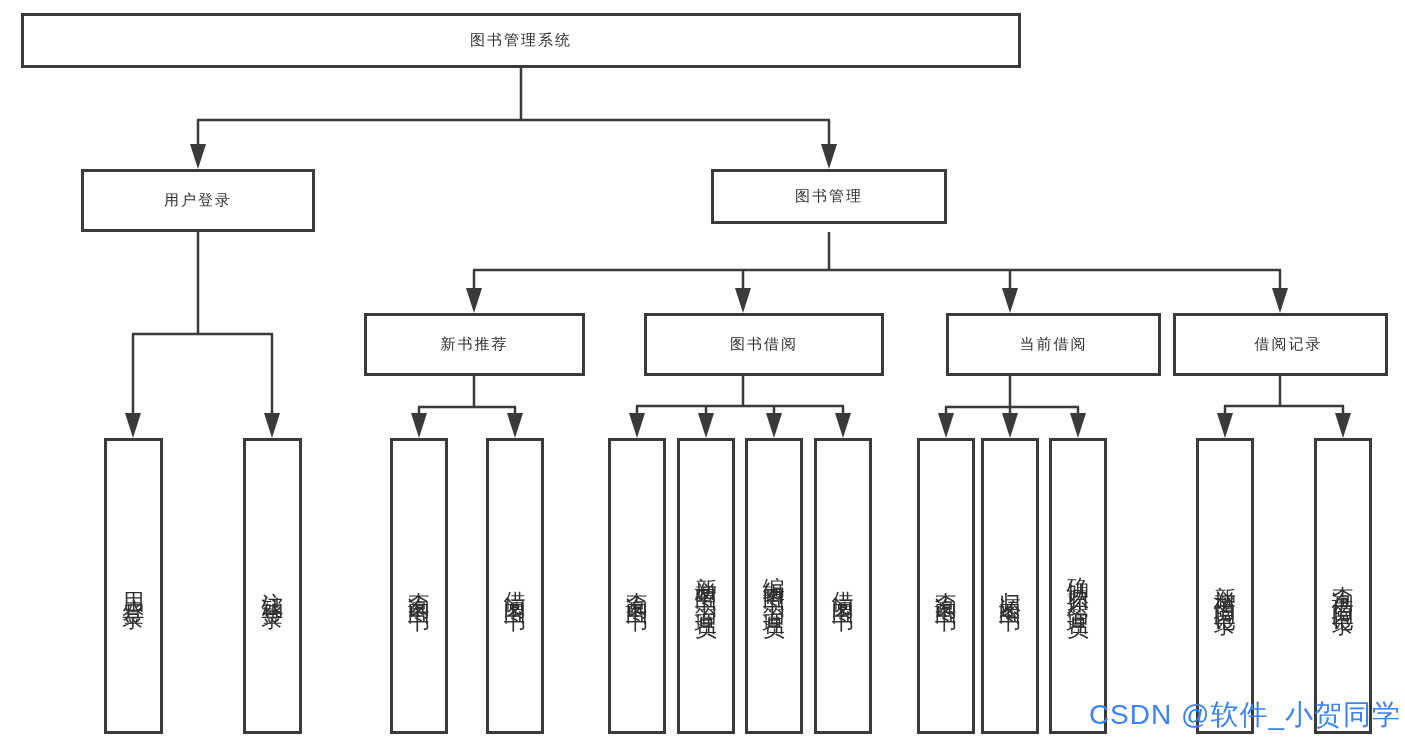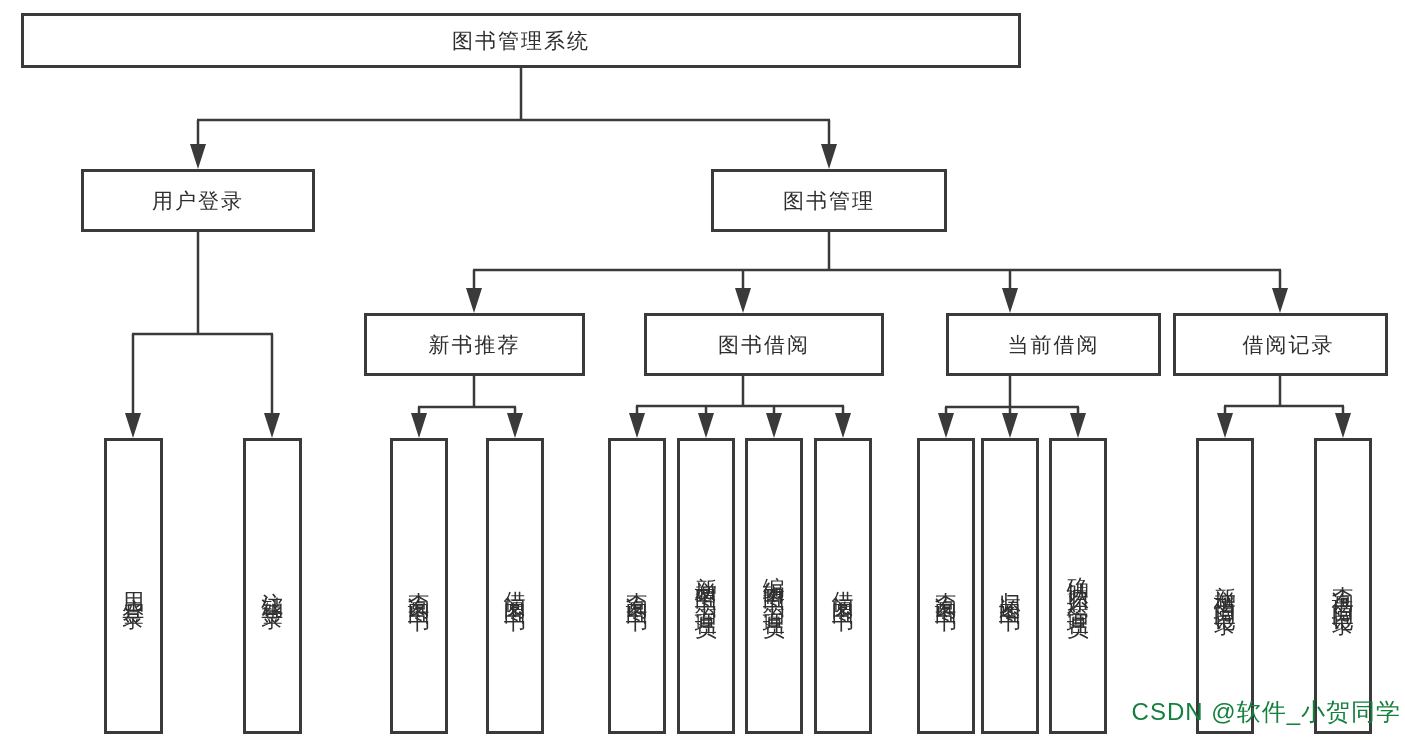--- a/index.html
+++ b/index.html
@@ -7,28 +7,28 @@
   #stage {
     position:relative; width:1405px; height:747px; overflow:hidden;
     background:#ffffff; font-family:"Liberation Sans", sans-serif;
   }
   #connectors { position:absolute; left:0; top:0; }
   .box {
     position:absolute; background:#ffffff; border:3px solid #3a3a3a;
     display:flex; align-items:center; justify-content:center;
     color:#2f2f2f;
   }
-  .hbox { font-size:21px; letter-spacing:2px; white-space:nowrap; }
+  .hbox { font-size:15px; letter-spacing:2px; white-space:nowrap; }
   .vbox {
     writing-mode:vertical-rl; text-orientation:mixed;
     font-size:22px; letter-spacing:6px; line-height:1.15;
   }
   #watermark {
     position:absolute; top:696px; right:4px;
-    font-size:24px; color:#15803d; letter-spacing:1px; white-space:nowrap;
+    font-size:28px; color:#3b82f6; letter-spacing:1px; white-space:nowrap;
   }
 </style>
 </head>
 <body>
 
 <div id="stage">
 
   <svg id="connectors" width="1405" height="747" viewBox="0 0 1405 747">
     <path fill="none" stroke="#3a3a3a" stroke-width="2.5" d="M521 68 V120 M197 120 H830 M198 120 V150 M829 120 V150
              M198 232 V334 M132 334 H273 M133 334 V419 M272 334 V419
@@ -45,21 +45,21 @@
              M629 413 H645 L637 438 Z  M698 413 H714 L706 438 Z
              M766 413 H782 L774 438 Z  M835 413 H851 L843 438 Z
              M938 413 H954 L946 438 Z  M1002 413 H1018 L1010 438 Z
              M1070 413 H1086 L1078 438 Z
              M1217 413 H1233 L1225 438 Z  M1335 413 H1351 L1343 438 Z"></path>
   </svg>
 
   <div class="box hbox" style="left:21px; top:13px; width:1000px; height:55px;">图书管理系统</div>
 
   <div class="box hbox" style="left:81px; top:169px; width:234px; height:63px;">用户登录</div>
-  <div class="box hbox" style="left:711px; top:169px; width:236px; height:63px;">图书管理</div>
+  <div class="box hbox" style="left:711px; top:169px; width:236px; height:55px;">图书管理</div>
 
   <div class="box hbox" style="left:364px; top:313px; width:221px; height:63px;">新书推荐</div>
   <div class="box hbox" style="left:644px; top:313px; width:240px; height:63px;">图书借阅</div>
   <div class="box hbox" style="left:946px; top:313px; width:215px; height:63px;">当前借阅</div>
   <div class="box hbox" style="left:1173px; top:313px; width:215px; height:63px;padding-left:16px;">借阅记录</div>
 
   <div class="box vbox" style="left:104px; top:438px; width:59px; height:296px;">用户登录</div>
   <div class="box vbox" style="left:243px; top:438px; width:59px; height:296px;">注销登录</div>
 
   <div class="box vbox" style="left:390px; top:438px; width:58px; height:296px;">查询图书</div>

